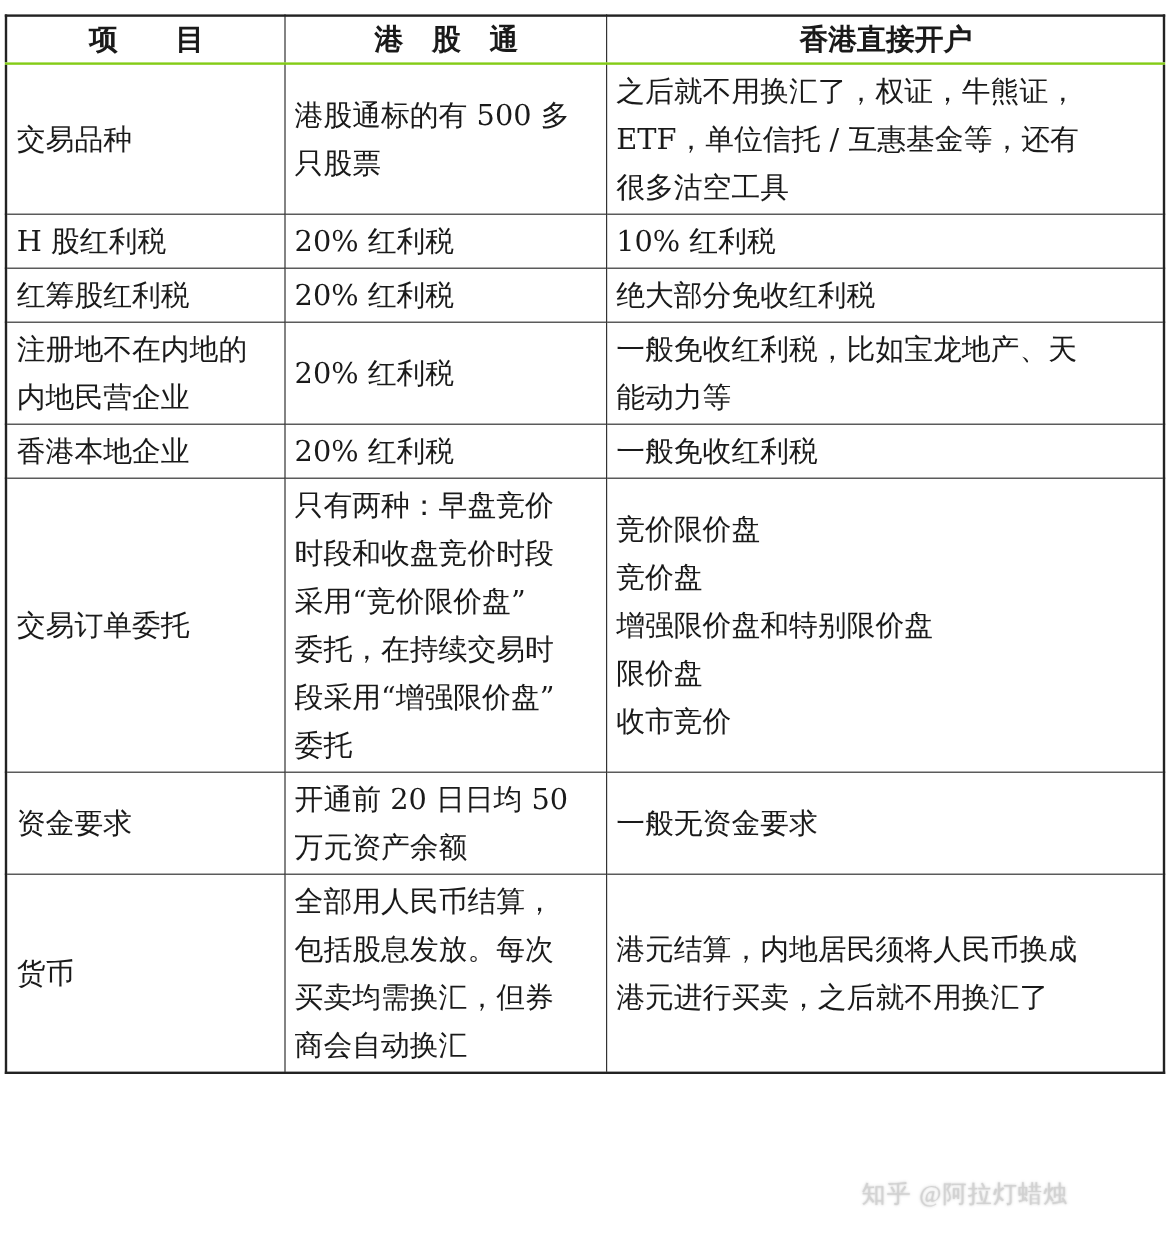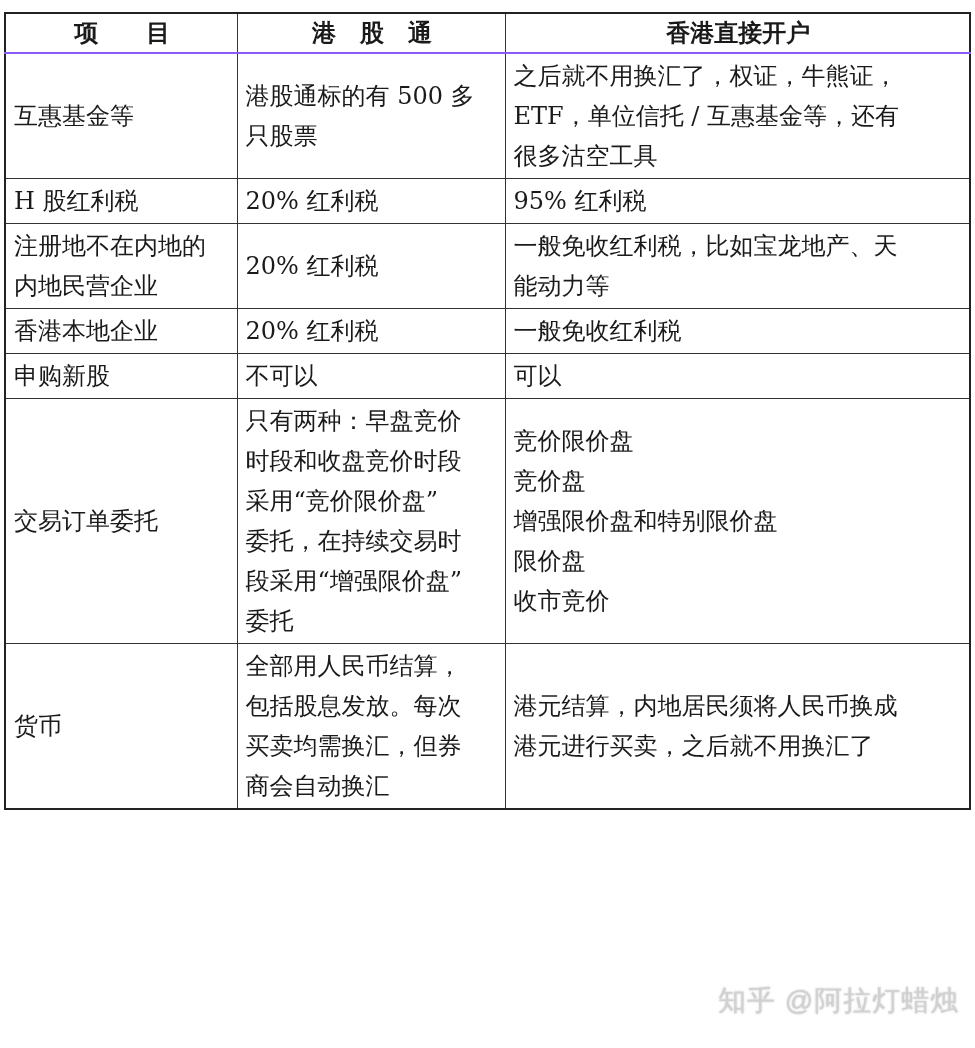--- a/index.html
+++ b/index.html
@@ -5,88 +5,94 @@
   html, body { margin: 0; padding: 0; background: #ffffff; }
   body { width: 975px; height: 1048px; position: relative; overflow: hidden;
          font-family: "DejaVu Serif", "Liberation Serif", serif; color: #1a1a1a; }
   table.cmp { position: absolute; left: 4px; top: 12px; width: 965px;
               border-collapse: collapse; border: 2px solid #222; table-layout: fixed; }
   table.cmp th, table.cmp td { border: 1px solid #333; padding: 2px 6px 2px 8px;
               vertical-align: middle; text-align: left; font-size: 24px; line-height: 40px;
               font-weight: normal; white-space: pre-line; }
   table.cmp th { text-align: center; font-weight: bold; font-size: 24px;
                  font-family: "DejaVu Sans", "Liberation Sans", sans-serif; height: 34px; line-height: 34px; }
-  table.cmp thead tr { border-bottom: 2px solid #8b5cf6; }
+  table.cmp thead tr { border-bottom: 2px solid #84cc16; }
   col.c1 { width: 232px; } col.c2 { width: 268px; } col.c3 { width: 465px; }
-  .watermark { position: absolute; left: 718px; top: 982px; font-size: 28px;
-               color: rgba(210,210,210,0.9); font-family: Liberation Sans, sans-serif;
+  .watermark { position: absolute; left: 718px; top: 982px; font-size: 20px;
+               color: rgba(210,210,210,0.9); font-family: Liberation Serif, serif;
                text-shadow: 0 0 2px rgba(120,120,120,0.5); letter-spacing: 1px; }
 </style>
 </head>
 <body>
 
 <table class="cmp">
   <colgroup>
       <col class="c1">
       <col class="c2">
       <col class="c3">
     </colgroup>
   <thead>
     <tr>
       <th>项　　目</th>
       <th>港　股　通</th>
       <th>香港直接开户</th>
     </tr>
   </thead>
   <tbody>
     <tr>
-      <td>互惠基金等</td>
+      <td>交易品种</td>
       <td>港股通标的有 500 多
 只股票</td>
       <td>之后就不用换汇了，权证，牛熊证，
 ETF，单位信托 / 互惠基金等，还有
 很多沽空工具</td>
     </tr>
     <tr>
       <td>H 股红利税</td>
       <td>20% 红利税</td>
-      <td>95% 红利税</td>
+      <td>10% 红利税</td>
+    </tr>
+    <tr>
+      <td>红筹股红利税</td>
+      <td>20% 红利税</td>
+      <td>绝大部分免收红利税</td>
     </tr>
     <tr>
       <td>注册地不在内地的
 内地民营企业</td>
       <td>20% 红利税</td>
       <td>一般免收红利税，比如宝龙地产、天
 能动力等</td>
     </tr>
     <tr>
       <td>香港本地企业</td>
       <td>20% 红利税</td>
       <td>一般免收红利税</td>
-    </tr>
-    <tr>
-      <td>申购新股</td>
-      <td>不可以</td>
-      <td>可以</td>
     </tr>
     <tr>
       <td>交易订单委托</td>
       <td>只有两种：早盘竞价
 时段和收盘竞价时段
 采用“竞价限价盘”
 委托，在持续交易时
 段采用“增强限价盘”
 委托</td>
       <td>竞价限价盘
 竞价盘
 增强限价盘和特别限价盘
 限价盘
 收市竞价</td>
     </tr>
     <tr>
+      <td>资金要求</td>
+      <td>开通前 20 日日均 50
+万元资产余额</td>
+      <td>一般无资金要求</td>
+    </tr>
+    <tr>
       <td>货币</td>
       <td>全部用人民币结算，
 包括股息发放。每次
 买卖均需换汇，但券
 商会自动换汇</td>
       <td>港元结算，内地居民须将人民币换成
 港元进行买卖，之后就不用换汇了</td>
     </tr>
   </tbody>
 </table>

